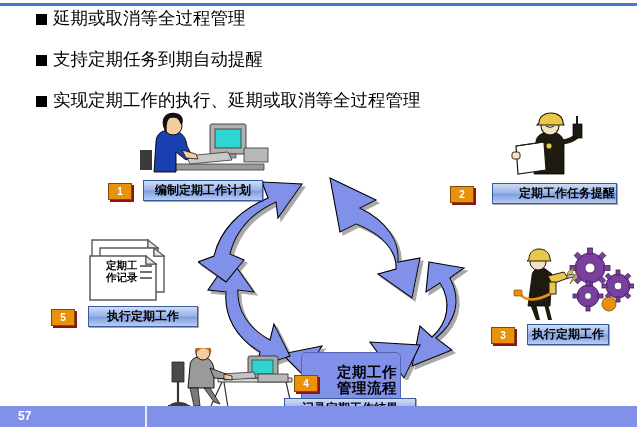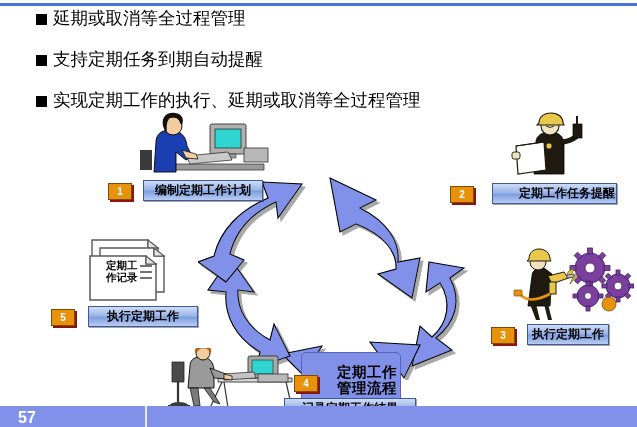--- a/index.html
+++ b/index.html
@@ -72,21 +72,21 @@
     font-size:10.5px;font-weight:bold;color:#000;line-height:1.15;
     font-family:Liberation Mono, monospace;
   }
 
   
   .clip{position:absolute;}
 
   
   #footer{position:absolute;left:0;bottom:0;width:637px;height:21px;background:#8190e8;}
   #footer-num{
-    position:absolute;left:18px;top:3px;font-size:16px;color:#ffffff;font-weight:bold;
+    position:absolute;left:18px;top:3px;font-size:12px;color:#ffffff;font-weight:bold;
     font-family:"Liberation Sans",sans-serif;
     text-align:right;
   }
   #footer-div{position:absolute;left:145px;top:0;width:2px;height:21px;background:#e9ecfb;}
 </style>
 </head>
 <body>
 
 <div id="top-rule"></div>
 

